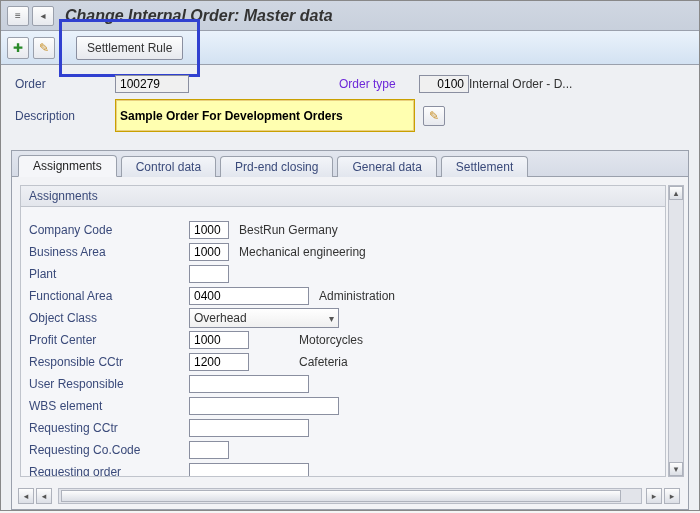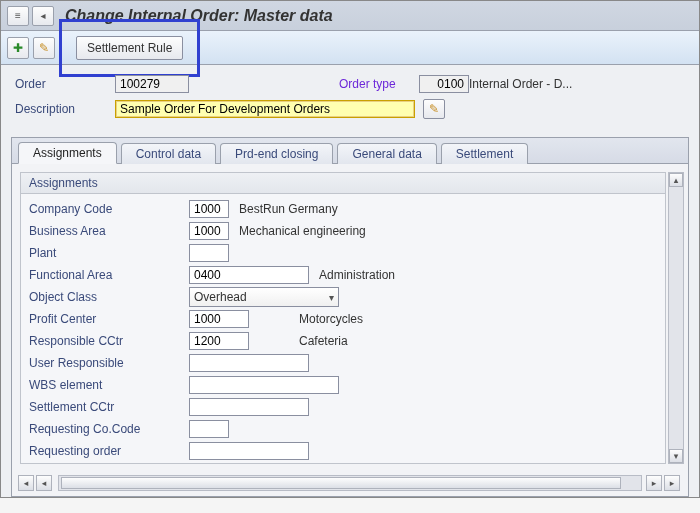--- a/index.html
+++ b/index.html
@@ -101,24 +101,25 @@
     font-size: 12px;
   }
   .order-box { width: 74px; background: #f0f0f0; }
   .ordertype-box { width: 50px; background: #f0f0f0; text-align: right; }
   .otype-label { margin-left: 150px; width: 80px; color: #6d28d9; }
   .otype-text { margin-left: 0; color: #333; flex: 0 0 auto; width: 120px; white-space: nowrap; overflow: hidden; text-overflow: ellipsis; }
   .desc-input {
     width: 300px;
     background: #ffffb0;
     border: 1px solid #c9a000;
-    height: 18px;
+    height: 33px;
     padding: 1px 4px;
     font-size: 12px;
     box-shadow: inset 0 0 0 1px #e9d080;
+    font-weight: bold;
   }
   .desc-pencil {
     width: 22px; height: 20px;
     border: 1px solid #8a8fa0;
     background: linear-gradient(#fdfdfd, #e7e9ee);
     border-radius: 2px;
     margin-left: 8px;
     display: flex; align-items: center; justify-content: center;
     color: #c58b1e;
     font-size: 12px;
@@ -171,21 +172,21 @@
     overflow: hidden;
   }
   .panel-header {
     background: linear-gradient(#eef0f4, #e3e6ec);
     border-bottom: 1px solid #c0c4cc;
     padding: 3px 8px;
     color: #3a4a7a;
     font-size: 12px;
   }
   .panel-body {
-    padding: 4px 8px;
+    padding: 12px 8px;
   }
   .f-row {
     display: flex;
     align-items: center;
     height: 22px;
   }
   .f-label {
     width: 160px;
     color: #3a4a7a;
     font-size: 12px;
@@ -378,21 +379,21 @@
             <div class="f-label">User Responsible</div>
             <input class="f-in w120" value="" style="">
           </div>
 
           <div class="f-row">
             <div class="f-label">WBS element</div>
             <input class="f-in w150" value="" style="">
           </div>
 
           <div class="f-row">
-            <div class="f-label">Settlement CCtr</div>
+            <div class="f-label">Requesting CCtr</div>
             <input class="f-in w120" value="" style="">
           </div>
 
           <div class="f-row">
             <div class="f-label">Requesting Co.Code</div>
             <input class="f-in w40" value="" style="">
           </div>
 
           <div class="f-row">
             <div class="f-label">Requesting order</div>

